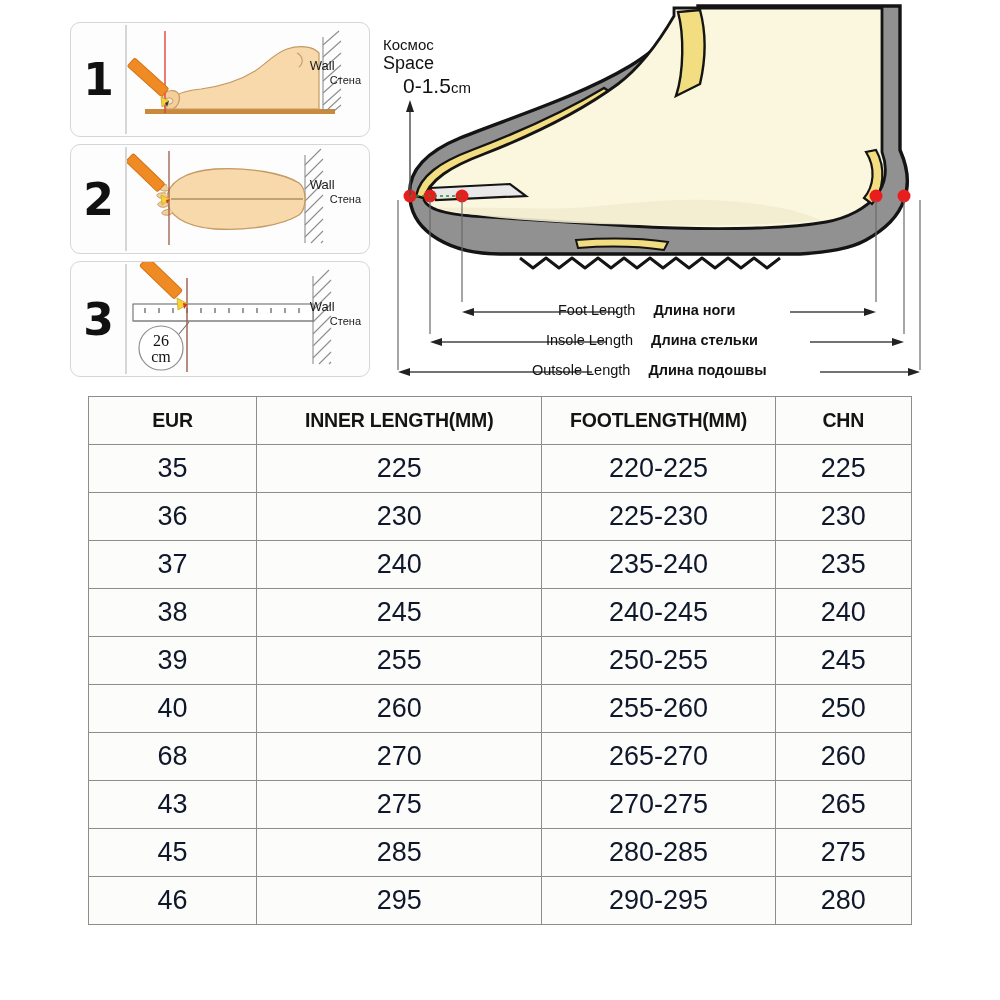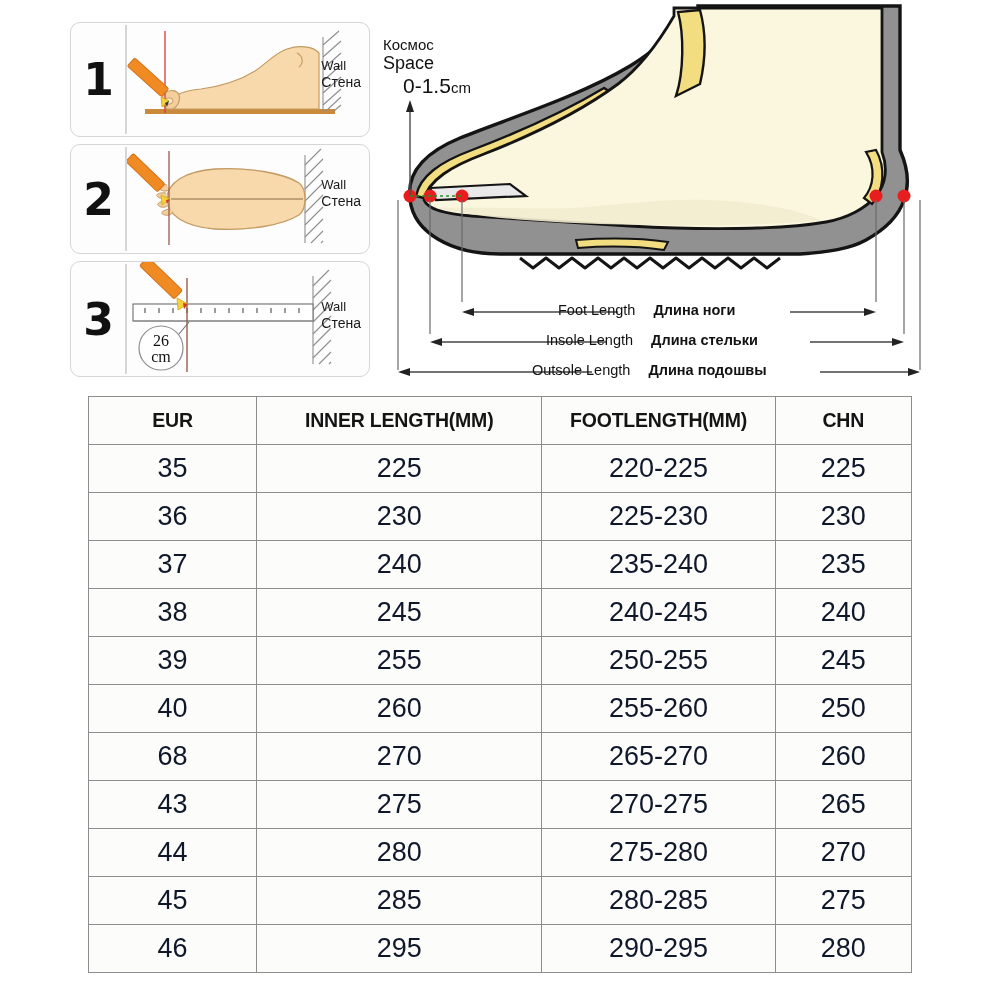--- a/index.html
+++ b/index.html
@@ -29,21 +29,21 @@
     font-family:"DejaVu Sans", sans-serif;
     font-weight:bold;font-size:44px;color:#111;
     letter-spacing:-1px;
   }
   .step-div{position:absolute;left:54px;top:2px;bottom:2px;width:1.5px;background:#d6d6d6;}
   .step-art{position:absolute;left:56px;top:0;right:0;bottom:0;}
   .wall-label{
     position:absolute;font-size:13px;color:#1a1a1a;line-height:1.15;
     font-family:"Liberation Sans", sans-serif;
   }
-  .wall-label .ru{font-size:14px;}
+  .wall-label .ru{font-size:11px;margin-left:20px;}
 
   
   .space-label{
     position:absolute;left:383px;top:36px;color:#111;
     font-family:"Liberation Sans", sans-serif;line-height:1.15;
   }
   .space-label .l1{font-size:15px;}
   .space-label .l2{font-size:18px;}
   .space-label .l3{font-size:21px;margin-left:20px;}
   .space-label .l3 .u{font-size:15px;}
@@ -416,26 +416,20 @@
           <td>265-270</td>
           <td>260</td>
         </tr>
         <tr>
           <td>43</td>
           <td>275</td>
           <td>270-275</td>
           <td>265</td>
         </tr>
         <tr>
-          <td>44</td>
-          <td>280</td>
-          <td>275-280</td>
-          <td>270</td>
-        </tr>
-        <tr>
           <td>45</td>
           <td>285</td>
           <td>280-285</td>
           <td>275</td>
         </tr>
         <tr>
           <td>46</td>
           <td>295</td>
           <td>290-295</td>
           <td>280</td>

